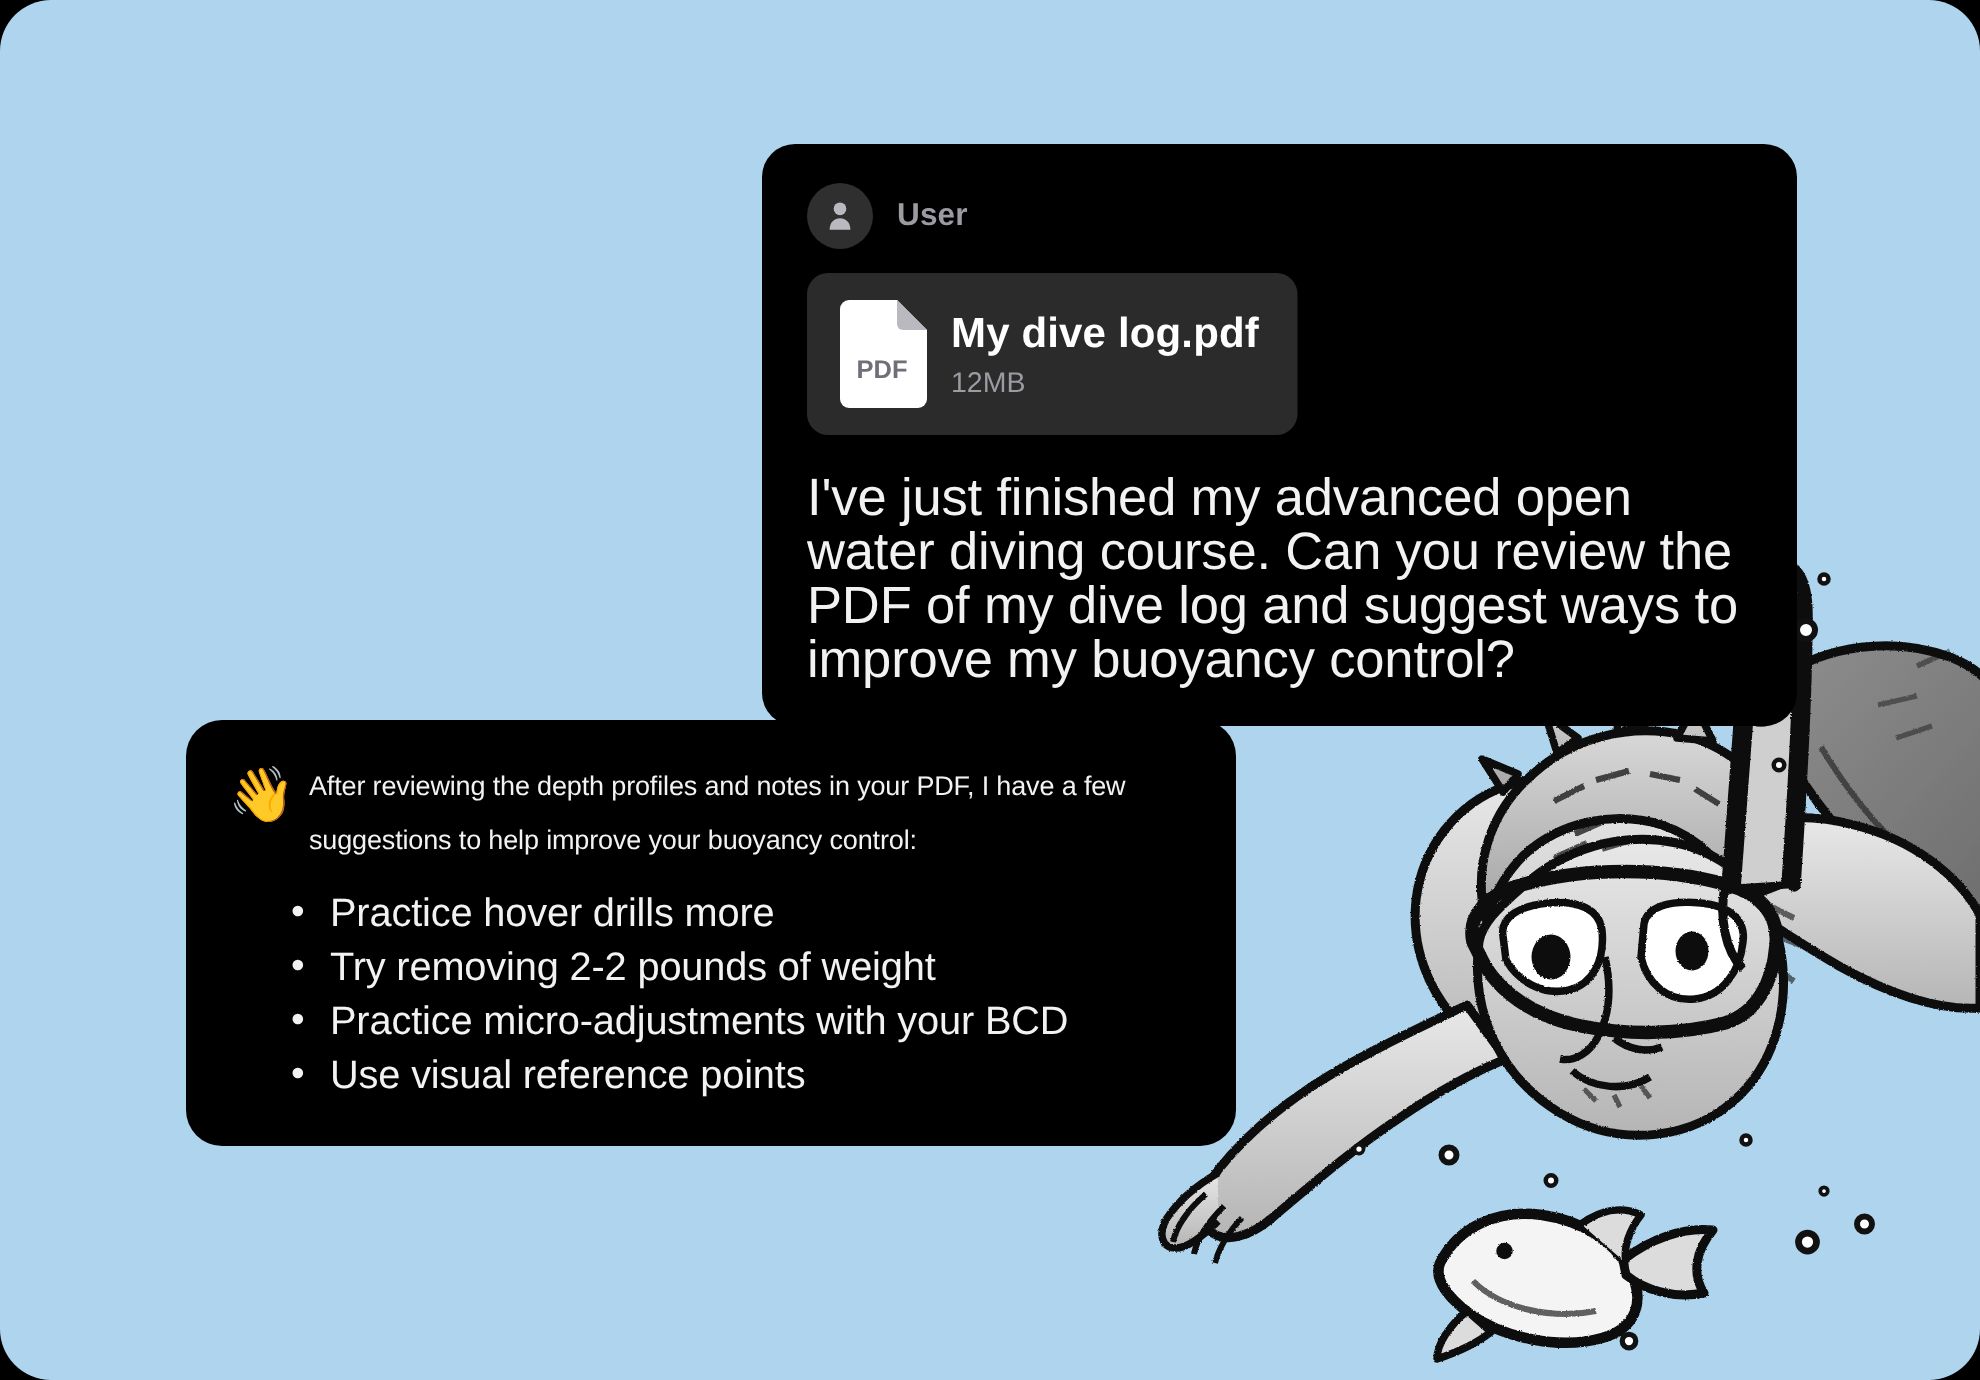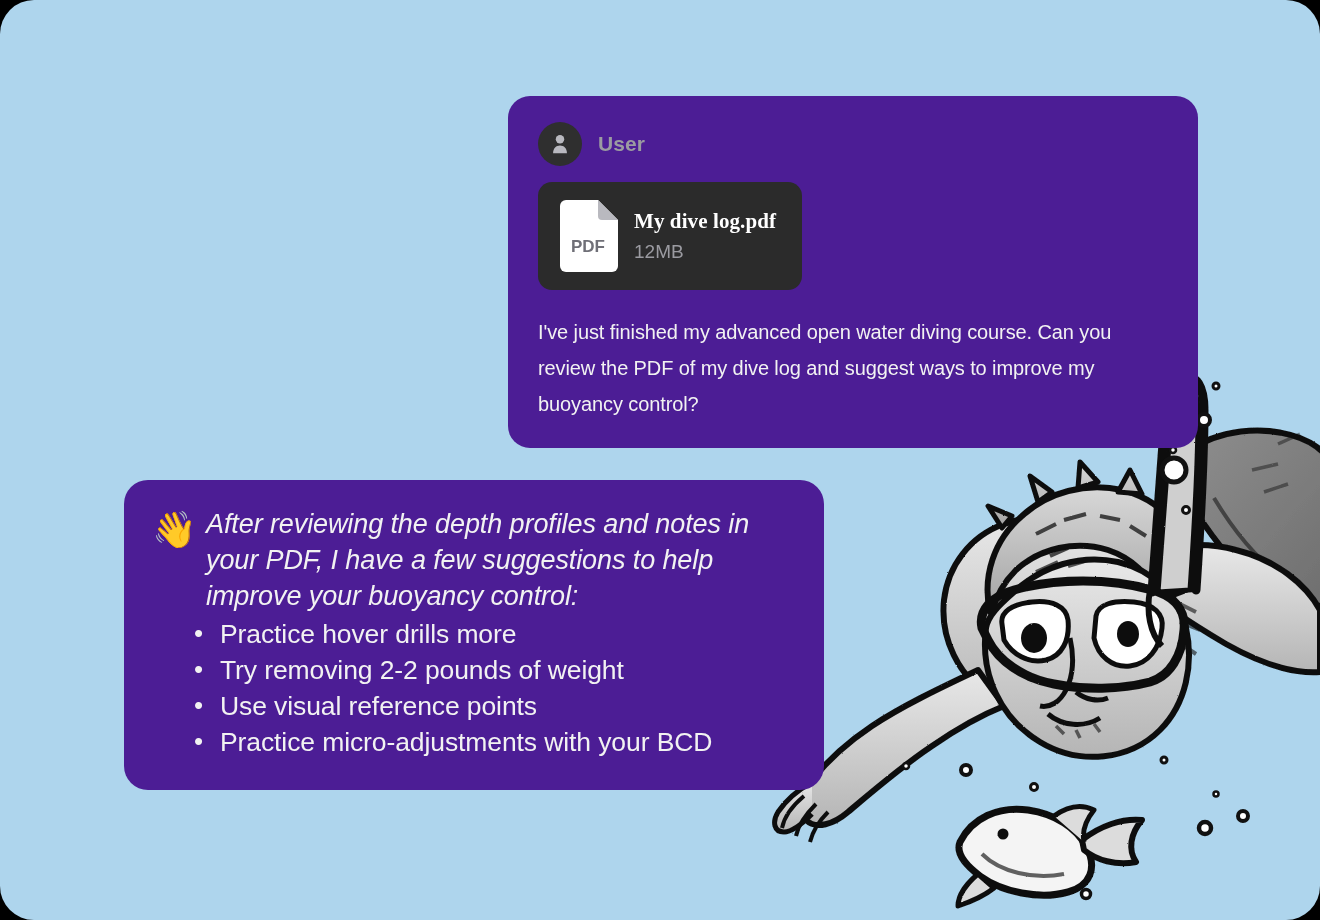--- a/index.html
+++ b/index.html
@@ -25,21 +25,21 @@
   #illustration {
     position: absolute;
     inset: 0;
     pointer-events: none;
   }
   #illustration svg { display: block; width: 100%; height: 100%; }
 
   
   .bubble {
     position: absolute;
-    background: #4c1d95;
+    background: #000000;
     color: #ffffff;
     border-radius: 22px;
   }
 
   #user-bubble {
     left: 508px;
     top: 96px;
     width: 690px;
     padding: 26px 28px 26px 30px;
   }
@@ -83,33 +83,32 @@
   .pdf-icon {
     position: relative;
     width: 54px;
     height: 72px;
     flex: none;
   }
   .pdf-icon svg { display: block; }
 
   .file-meta { display: flex; flex-direction: column; gap: 7px; }
   .file-name {
-    font-size: 21px;
+    font-size: 28px;
     font-weight: bold;
     color: #ffffff;
     letter-spacing: .1px;
-    font-family: Liberation Serif, serif;
   }
   .file-size {
     font-size: 19px;
     color: #9b9ba1;
   }
 
   .user-text {
-    font-size: 20px;
+    font-size: 35px;
     line-height: 36px;
     color: #f2f2f2;
     letter-spacing: -.1px;
   }
 
   #assistant-bubble {
     left: 124px;
     top: 480px;
     width: 700px;
     border-radius: 24px;
@@ -124,31 +123,30 @@
 
   .wave-emoji {
     font-size: 36px;
     line-height: 36px;
     flex: none;
     width: 54px;
     margin-top: 6px;
   }
 
   .assistant-para {
-    font-size: 27px;
+    font-size: 18px;
     line-height: 36px;
     color: #f2f2f2;
     letter-spacing: -.1px;
     flex: 1;
-    font-style: italic;
   }
 
   .assistant-list {
     list-style: none;
-    margin-top: 2px;
+    margin-top: 12px;
     padding-left: 40px;
   }
   .assistant-list li {
     position: relative;
     font-size: 26.5px;
     line-height: 36px;
     color: #f2f2f2;
     letter-spacing: -.1px;
     padding-left: 28px;
   }
@@ -366,18 +364,18 @@
   <div class="bubble" id="assistant-bubble">
 
     <div class="assistant-intro">
       <span class="wave-emoji">👋</span>
       <span class="assistant-para">After reviewing the depth profiles and notes in your PDF, I have a few suggestions to help improve your buoyancy control:</span>
     </div>
 
     <ul class="assistant-list">
       <li>Practice hover drills more</li>
       <li>Try removing 2-2 pounds of weight</li>
+      <li>Practice micro-adjustments with your BCD</li>
       <li>Use visual reference points</li>
-      <li>Practice micro-adjustments with your BCD</li>
     </ul>
   </div>
 
 </div>
 
 </body></html>

